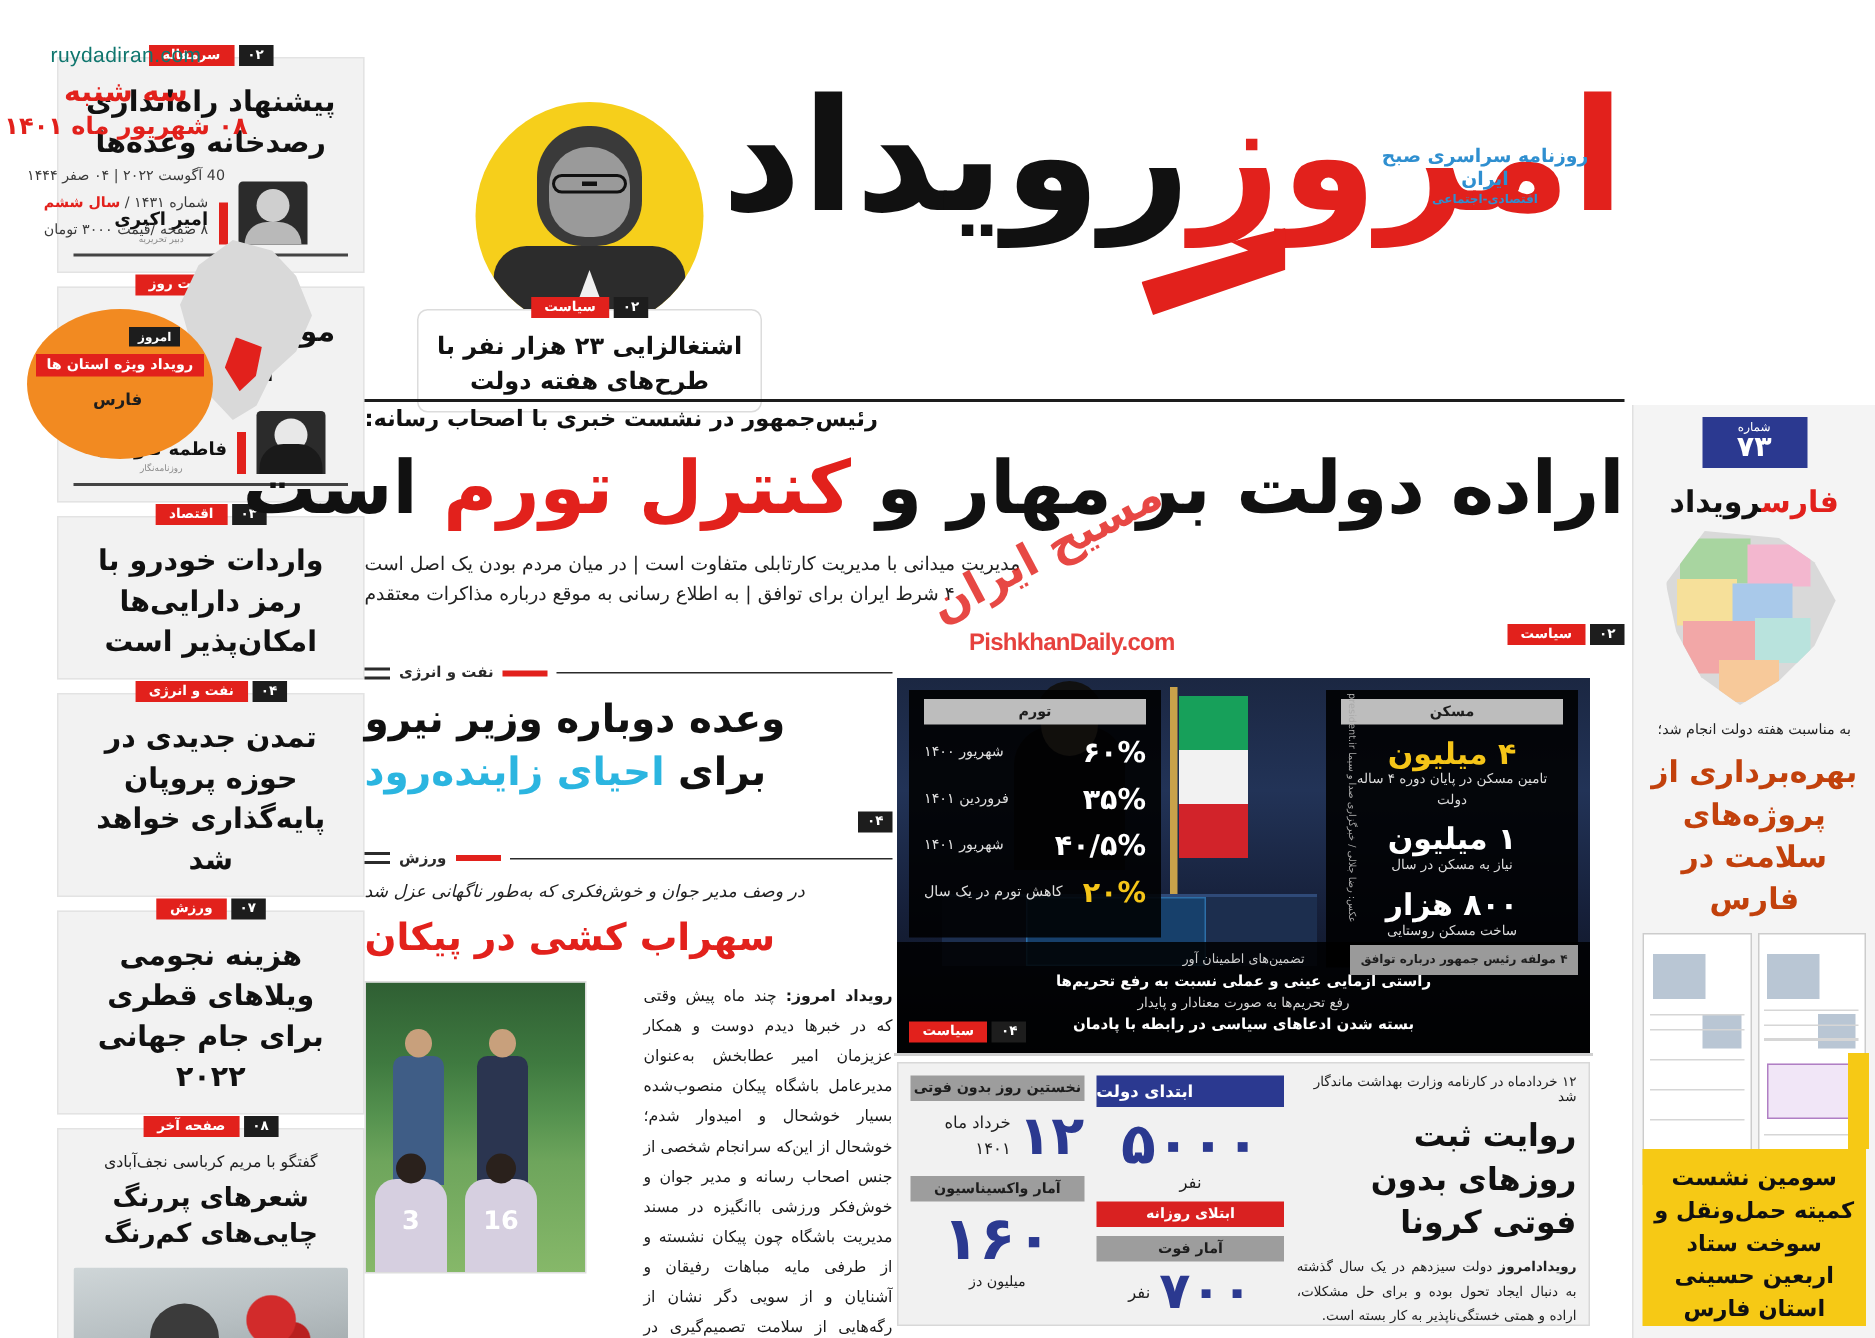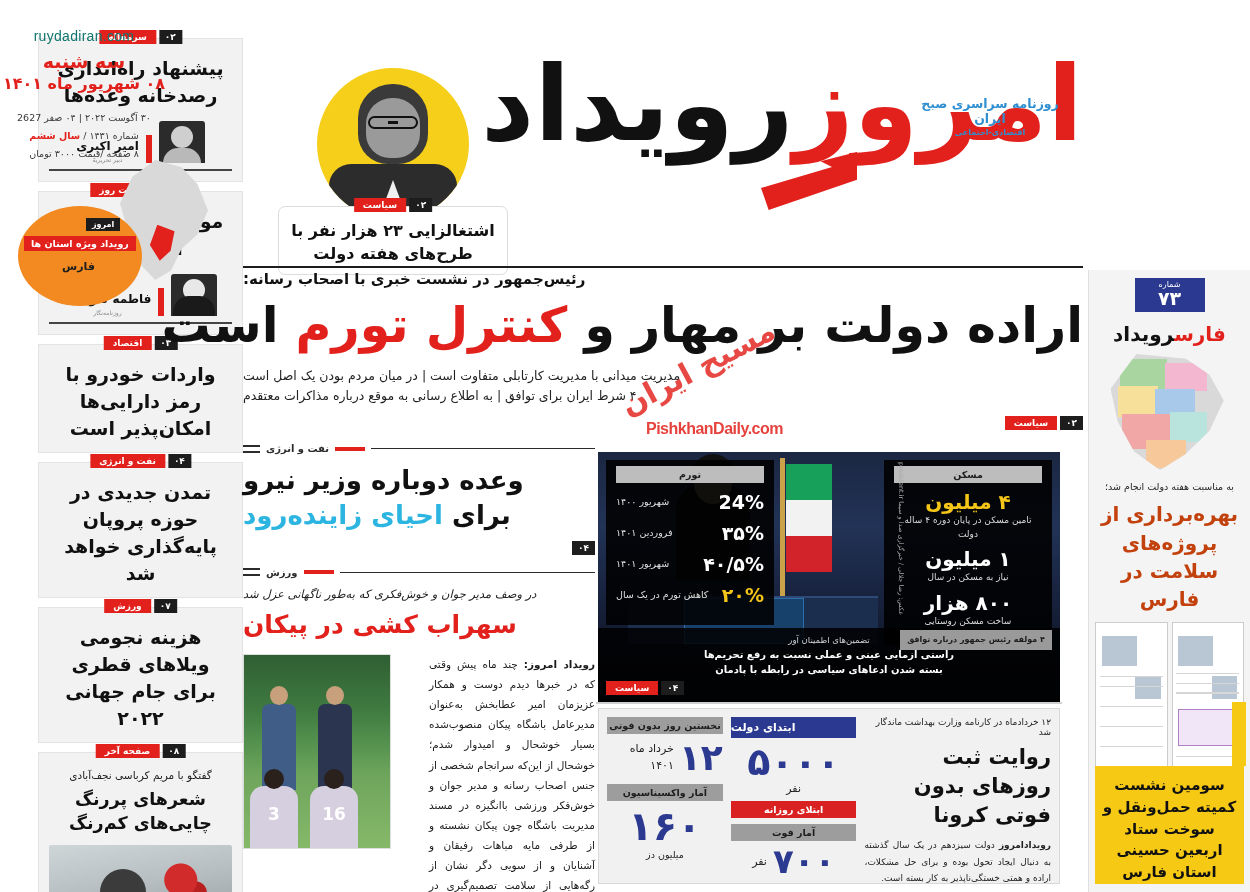--- a/index.html
+++ b/index.html
@@ -490,21 +490,21 @@
     <div class="red-swoosh"></div>
 
   </div>
 
   <div class="info-col">
 
     <div class="info-site">ruydadiran.com</div>
     <div class="info-day">سه شنبه</div>
     <div class="info-date">۰۸ شهریور ماه ۱۴۰۱</div>
     <div class="info-meta">
-      <div>۳۰ آگوست ۲۰۲۲ | ۰۴ صفر 2627</div>
+      <div>40 آگوست ۲۰۲۲ | ۰۴ صفر ۱۴۴۴</div>
       <div>
         <span>شماره ۱۴۳۱ /</span>
         <span class="hl">سال ششم</span>
       </div>
       <div>۸ صفحه /قیمت ۳۰۰۰ تومان</div>
     </div>
 
     <div class="iran-map">
       <div class="fars"></div>
     </div>
@@ -602,40 +602,41 @@
       </div>
       <div class="ip-stat">
         <div class="val w">۸۰۰ هزار</div>
         <div class="lbl">ساخت مسکن روستایی</div>
       </div>
     </div>
 
     <div class="ip-col infl">
       <div class="ip-col-head">تورم</div>
       <div class="ip-row">
-        <span class="v">24%</span>
+        <span class="v">۶۰%</span>
         <span class="k">شهریور ۱۴۰۰</span>
       </div>
       <div class="ip-row">
         <span class="v">۳۵%</span>
         <span class="k">فروردین ۱۴۰۱</span>
       </div>
       <div class="ip-row">
         <span class="v">۴۰/۵%</span>
         <span class="k">شهریور ۱۴۰۱</span>
       </div>
       <div class="ip-row">
         <span class="v y">۲۰%</span>
         <span class="k">کاهش تورم در یک سال</span>
       </div>
     </div>
 
     <div class="ip-bottom">
       <div class="ttl">تضمین‌های اطمینان آور</div>
       <div class="l">راستی آزمایی عینی و عملی نسبت به رفع تحریم‌ها</div>
+      <div class="l thin">رفع تحریم‌ها به صورت معنادار و پایدار</div>
       <div class="l">بسته شدن ادعاهای سیاسی در رابطه با پادمان</div>
     </div>
     <div class="ip-tag" style="left:auto;right:8px;top:auto;bottom:52px">۴ مولفه رئیس جمهور درباره توافق</div>
     <div class="ip-badges badge-row" style="right:auto;left:8px">
       <span class="badge-dark">۰۴</span>
       <span class="badge-red">سیاست</span>
     </div>
     <div class="ip-credit" style="left:auto;right:2px;top:10px">عکس: رضا جلالی / خبرگزاری صدا و سیما   president.ir</div>
   </div>
 

